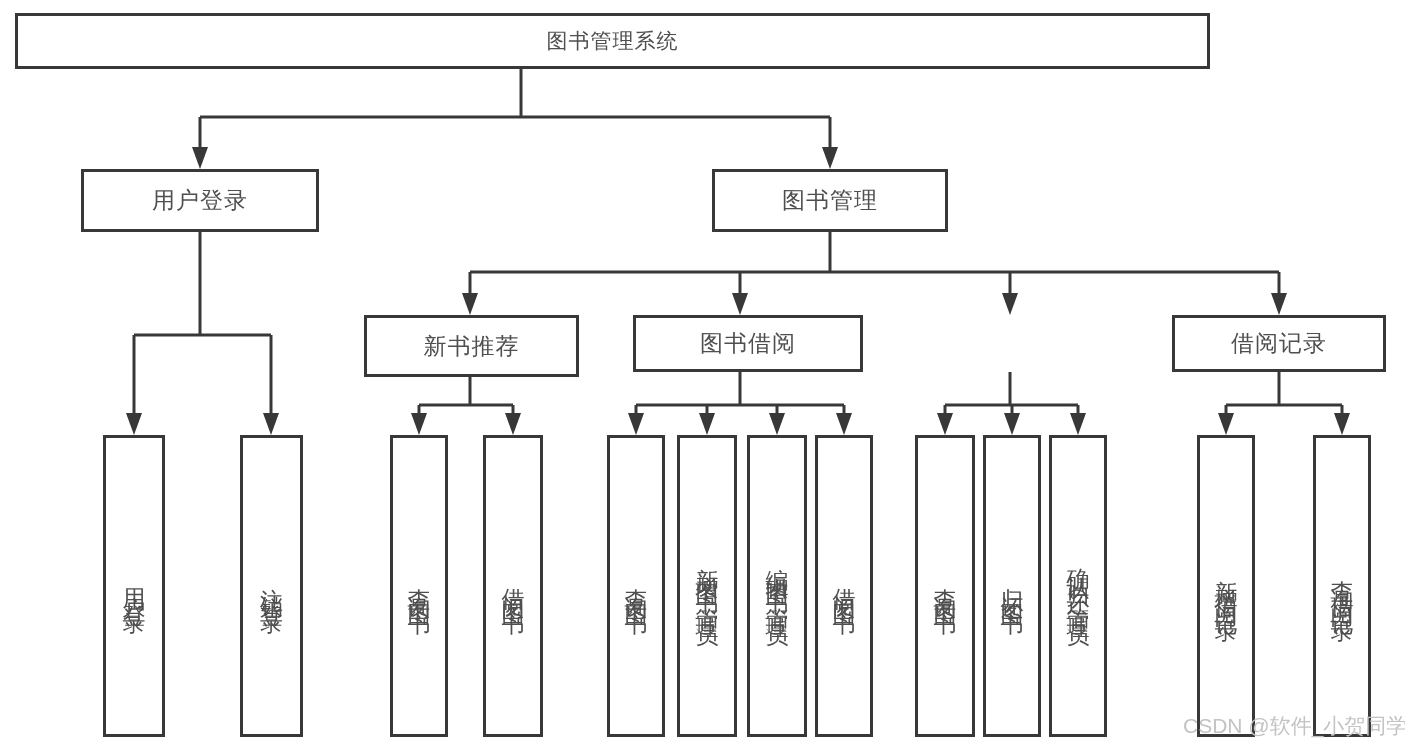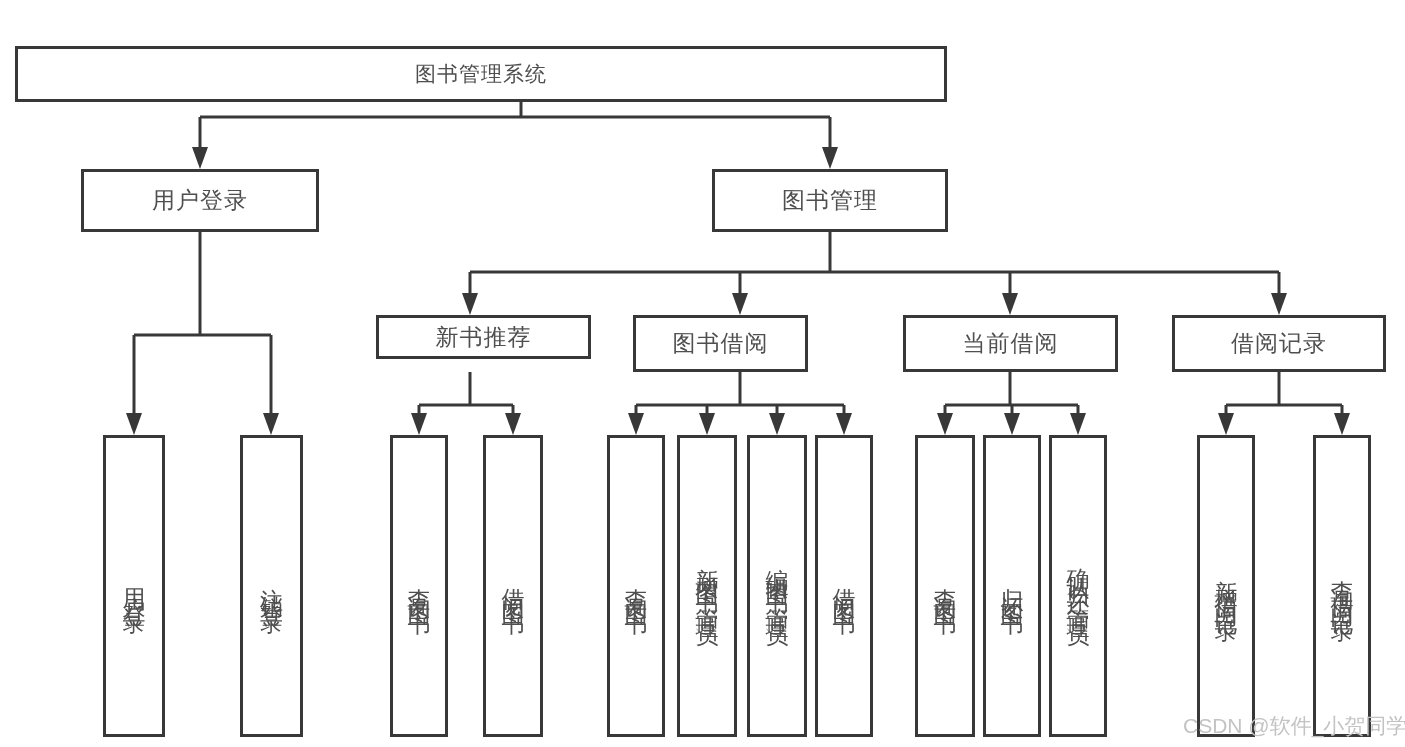--- a/index.html
+++ b/index.html
@@ -112,39 +112,36 @@
       <polygon points="769,413 785,413 777,435"></polygon>
       <polygon points="836,413 852,413 844,435"></polygon>
       <polygon points="937,413 953,413 945,435"></polygon>
       <polygon points="1004,413 1020,413 1012,435"></polygon>
       <polygon points="1070,413 1086,413 1078,435"></polygon>
       <polygon points="1218,413 1234,413 1226,435"></polygon>
       <polygon points="1334,413 1350,413 1342,435"></polygon>
     </g>
   </svg>
 
-  <div class="node lvl1" style="left:15px; top:13px; width:932px; height:56px;margin-top:33px;">
+  <div class="node lvl1" style="left:15px; top:13px; width:1195px; height:56px;">
     <span>图书管理系统</span>
   </div>
 
   <div class="node lvl2" style="left:81px; top:169px; width:238px; height:63px;">
     <span>用户登录</span>
   </div>
   <div class="node lvl2" style="left:712px; top:169px; width:236px; height:63px;justify-content:center;">
     <span>图书管理</span>
   </div>
 
-  <div class="node lvl3" style="left:376px; top:315px; width:215px; height:44px;">
+  <div class="node lvl3" style="left:364px; top:315px; width:215px; height:62px;">
     <span>新书推荐</span>
   </div>
-  <div class="node lvl3" style="left:633px; top:315px; width:175px; height:57px;">
+  <div class="node lvl3" style="left:633px; top:315px; width:230px; height:57px;">
     <span>图书借阅</span>
-  </div>
-  <div class="node lvl3" style="left:903px; top:315px; width:215px; height:57px;">
-    <span>当前借阅</span>
   </div>
   <div class="node lvl3" style="left:1172px; top:315px; width:214px; height:57px;">
     <span>借阅记录</span>
   </div>
 
   <div class="node leaf" style="left:103px; top:435px; width:62px; height:302px;">
     <span class="vtext">用户登录</span>
   </div>
   <div class="node leaf" style="left:240px; top:435px; width:63px; height:302px;">
     <span class="vtext">注销登录</span>

